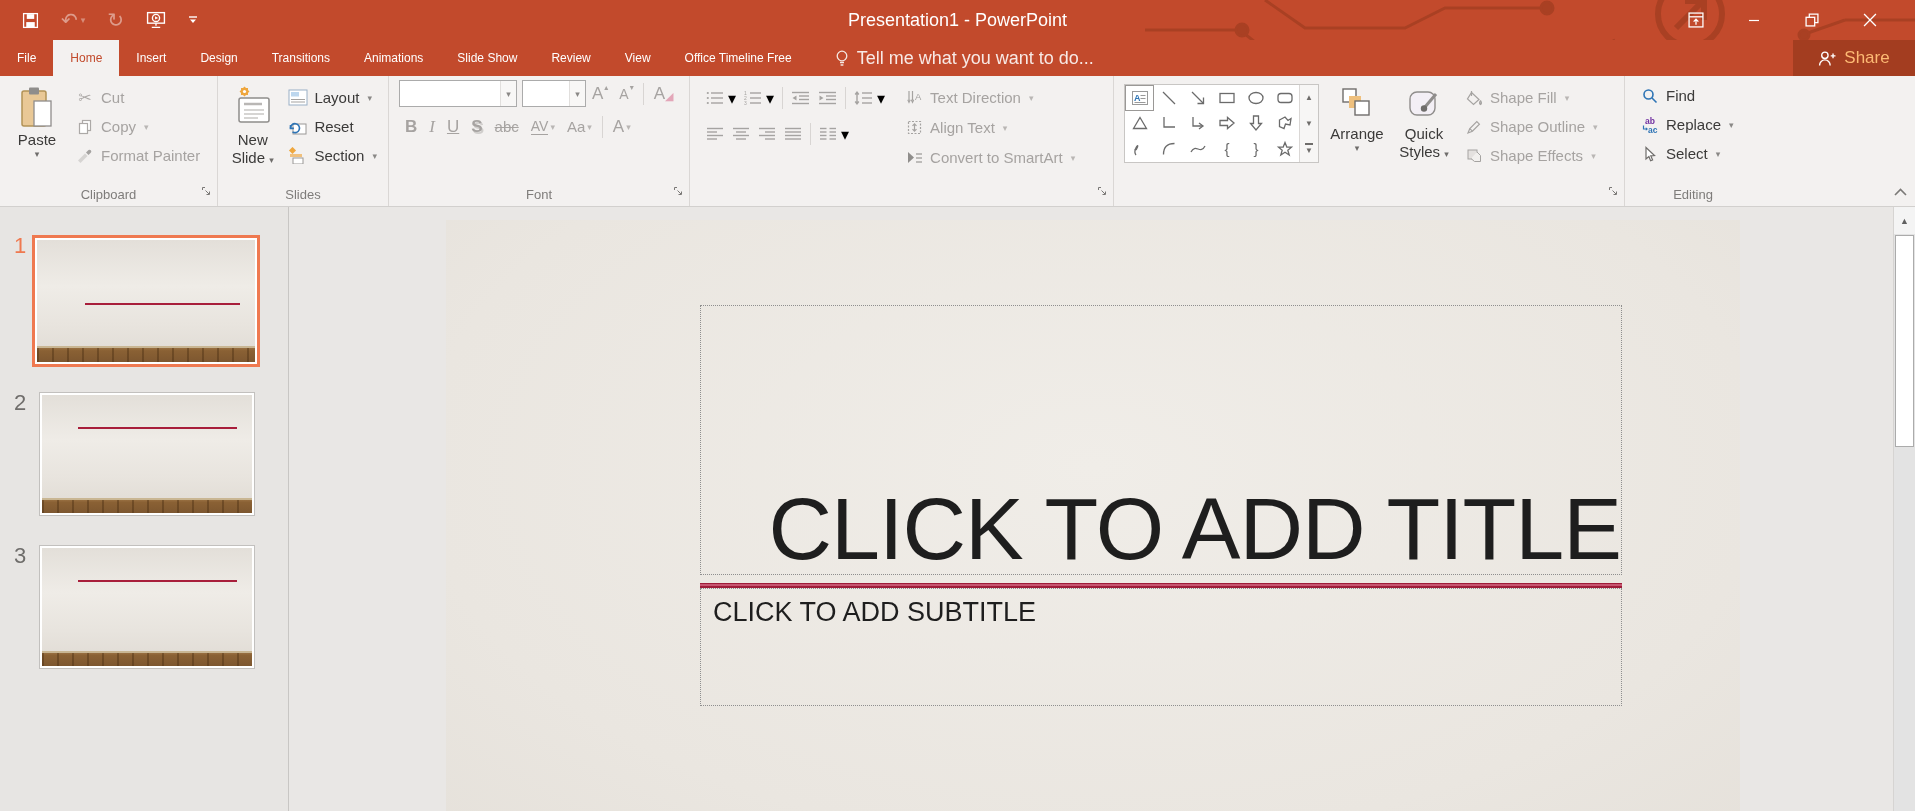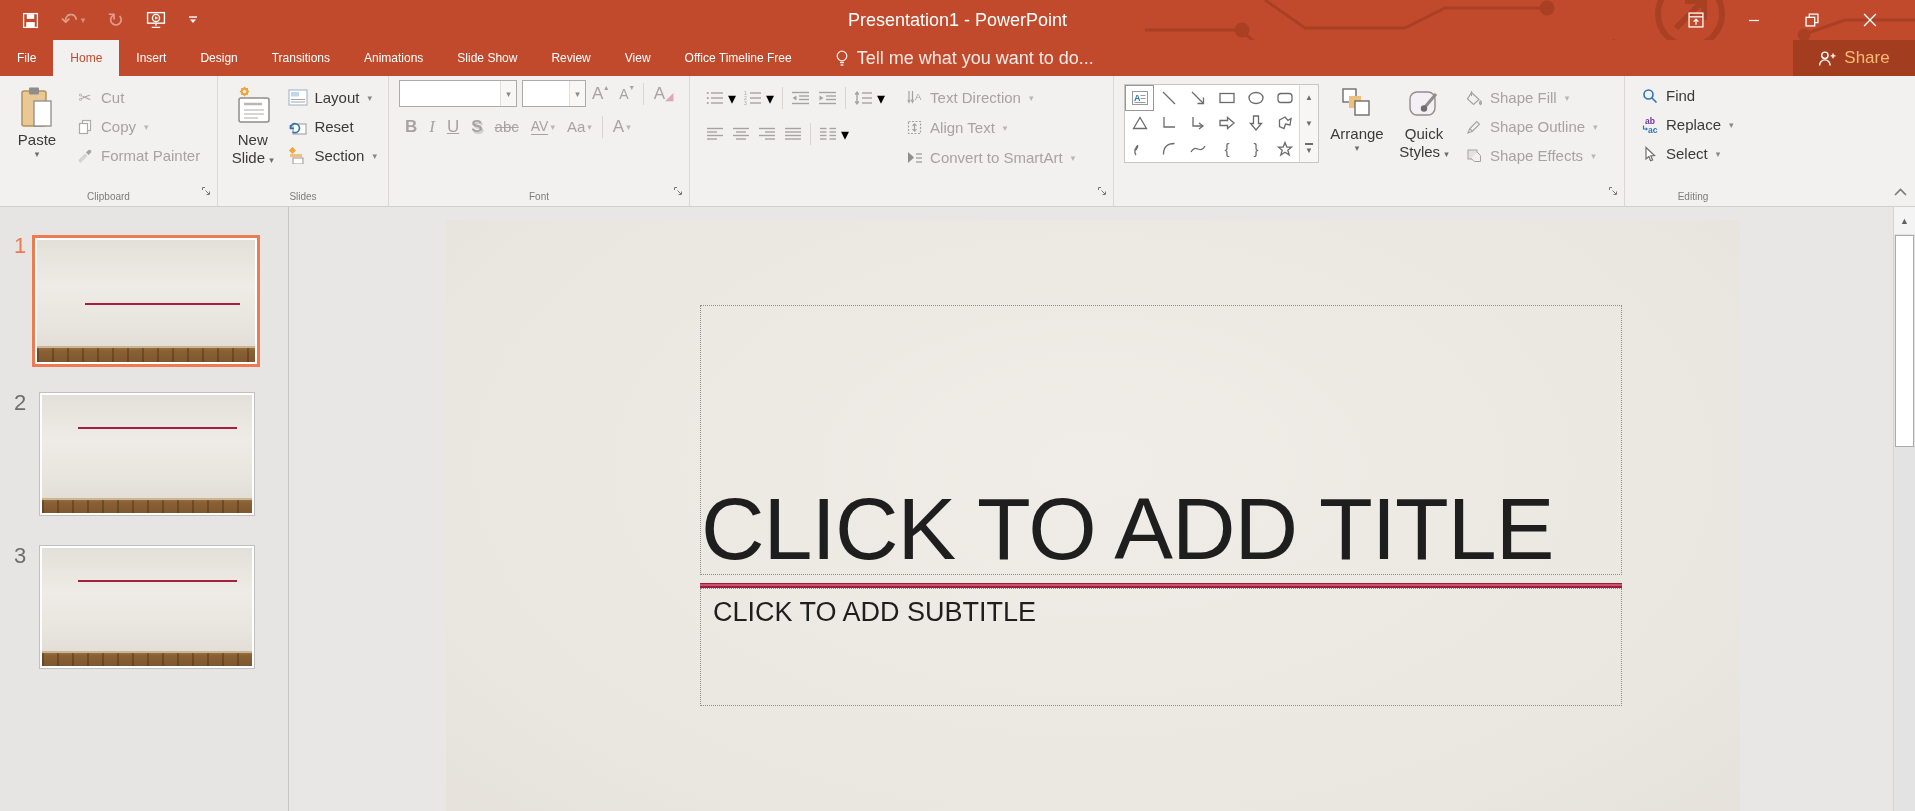--- a/index.html
+++ b/index.html
@@ -22,21 +22,21 @@
   .tabsrow { position:absolute; left:0; top:40px; width:100%; height:36px; background:var(--accent); display:flex; align-items:stretch; }
   .tab { color:#fff; font-size:12px; padding:0 17px; display:flex; align-items:center; white-space:nowrap; }
   .tab.active { background:#F3F1F0; color:var(--accent); }
   .tellme { display:flex; align-items:center; gap:8px; color:rgba(255,255,255,.88); font-size:18px; margin-left:26px; white-space:nowrap; }
   .share { position:absolute; right:0; top:0; height:36px; width:122px; background:var(--share); color:#fdba74; font-size:17px; display:flex; align-items:center; justify-content:center; gap:8px; }
 
   
   .ribbon { position:absolute; left:0; top:76px; width:100%; height:131px; background:#F3F1F0; border-bottom:1px solid #D2D0CE; display:flex; }
   .rg { position:relative; height:100%; border-right:1px solid #DAD7D5; flex:none; }
   .rg-content { display:flex; padding:6px 8px 0 8px; gap:6px; height:104px; }
-  .glabel { position:absolute; bottom:4px; left:0; right:0; text-align:center; font-size:10px; color:#7E7C7A; }
+  .glabel { position:absolute; bottom:4px; left:0; right:0; text-align:center; font-size:13px; color:#7E7C7A; }
   .launcher { position:absolute; bottom:5px; right:5px; }
   .bigbtn { display:flex; flex-direction:column; align-items:center; padding-top:3px; cursor:default; }
   .bigbtn .bl { font-size:15px; line-height:18px; color:#3B3A39; text-align:center; }
   .bigbtn .dd { font-size:9px; color:#6f6d6b; line-height:10px; }
   .colstack { display:flex; flex-direction:column; justify-content:flex-start; gap:2px; padding-top:2px; }
   .sbtn { display:flex; align-items:center; gap:6px; font-size:15px; color:#3B3A39; height:27px; padding:0 3px; white-space:nowrap; }
   .sbtn.dis { color:var(--disabled); }
   .sbtn .dd { font-size:9px; color:#8a8886; margin-left:2px; }
   .sbtn.dis .dd { color:#b9b6b4; }
   .si { display:inline-flex; width:20px; justify-content:center; align-items:center; }
@@ -83,21 +83,21 @@
   .tline { position:absolute; height:2px; background:var(--crimson); }
   .tfloor { position:absolute; left:0; right:0; bottom:0; height:13%;
             background:repeating-linear-gradient(90deg, rgba(60,35,10,.35) 0 2px, rgba(0,0,0,0) 2px 15px),
                        linear-gradient(180deg,#A2794A 0%, #8A6134 30%, #7D5730 100%); }
   .tfloor:before { content:""; position:absolute; left:0; right:0; top:0; height:2px; background:#C9B693; }
 
   .main { position:absolute; left:290px; top:0; right:22px; height:100%; }
   .slide { position:absolute; left:156px; top:13px; width:1294px; height:880px;
            background:radial-gradient(115% 95% at 50% 28%, #F0EDE8 0%, #EAE6E0 45%, #DCD7CF 100%); }
   .ph { position:absolute; border:1px dotted #8f8f8f; }
-  .title-ph { left:254px; top:85px; width:922px; height:270px; display:flex; align-items:flex-end; justify-content:flex-start; }
+  .title-ph { left:254px; top:85px; width:922px; height:270px; display:flex; align-items:flex-end; justify-content:flex-end; }
   .title-ph span { font-size:88px; line-height:1.02; color:#1E1E1E; letter-spacing:-1px; white-space:nowrap; }
   .redbar { position:absolute; left:254px; top:363px; width:922px; height:5px;
             background:linear-gradient(to bottom,#9E1C39 0 1.5px,#C75570 1.5px 3.5px,#9E1C39 3.5px 5px); }
   .subtitle-ph { left:254px; top:368px; width:922px; height:118px; padding:8px 12px; }
   .subtitle-ph span { font-size:27px; color:#1E1E1E; }
 
   .vscroll { position:absolute; right:0; top:0; width:22px; height:100%; background:#E3E3E3; border-left:1px solid #D6D4D2; }
   .sc-up { position:absolute; top:0; left:0; right:0; height:27px; background:#F4F4F4; display:flex; align-items:center; justify-content:center; font-size:9px; color:#606060; }
   .sc-thumb { position:absolute; top:28px; left:1px; right:1px; height:212px; background:#FFFFFF; border:1px solid #ABABAB; }
 

